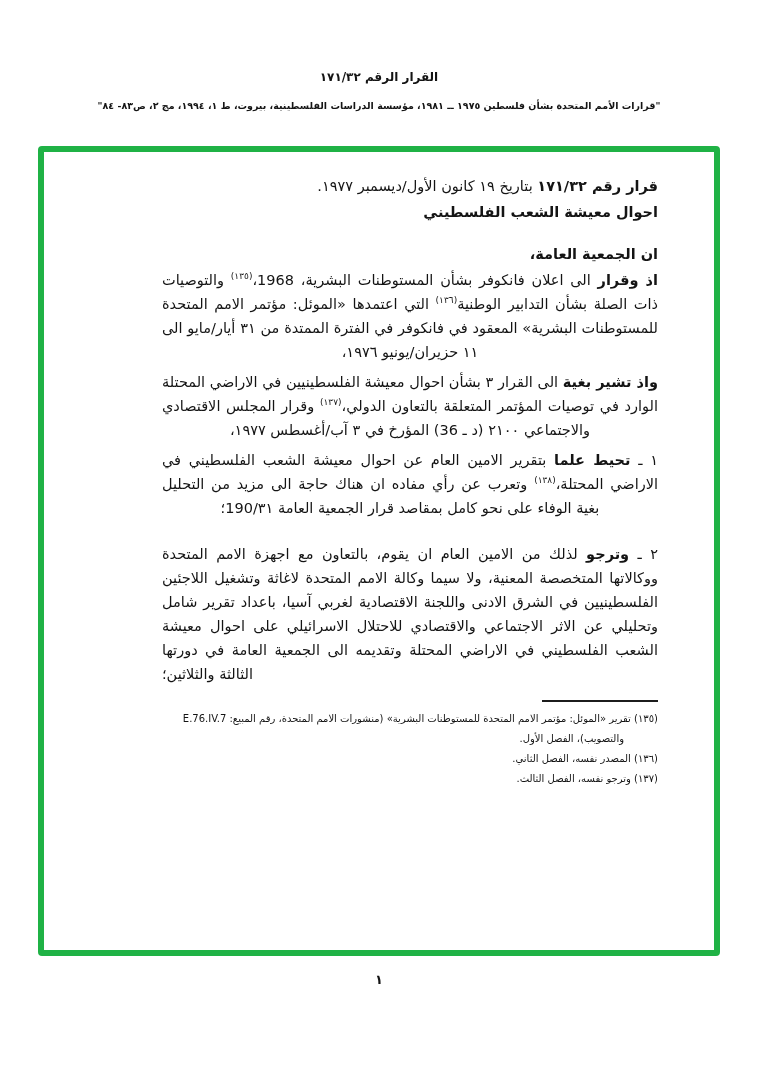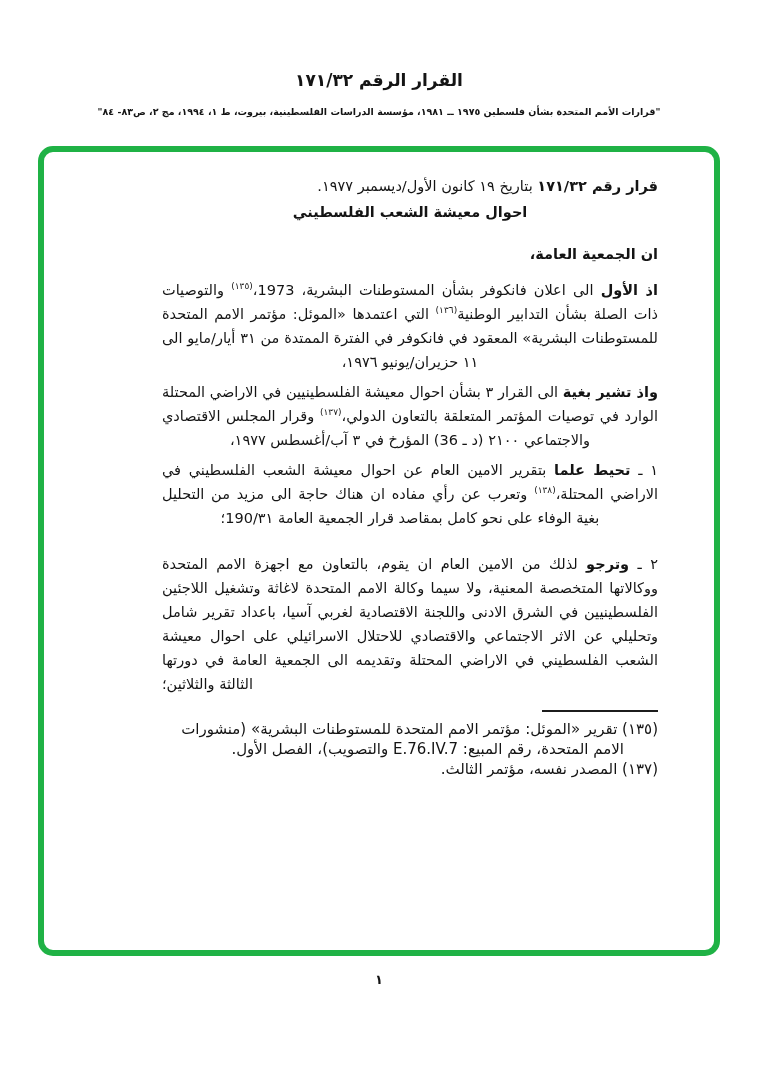--- a/index.html
+++ b/index.html
@@ -8,64 +8,64 @@
     width:758px;height:1078px;
     background:#ffffff;
     color:#141414;
     font-family:"DejaVu Sans",sans-serif;
     overflow:hidden;
   }
   .doc-title{
     direction:rtl;
     text-align:center;
     font-weight:bold;
-    font-size:17px;
+    font-size:12px;
     padding-top:70px;
     letter-spacing:0;
   }
   .source-line{
     direction:rtl;
     text-align:center;
     font-weight:bold;
     font-size:9.5px;
     margin-top:16px;
     white-space:nowrap;
   }
   .frame{
     position:absolute;
     left:38px;top:146px;
     width:682px;height:810px;
     box-sizing:border-box;
     border:6px solid #1fb245;
-    border-radius:15px;
+    border-radius:4px;
     padding:22px 56px 14px 118px;
     direction:rtl;
     font-size:14.5px;
     line-height:24px;
   }
   .doc-h1{text-align:right;margin:0 0 2px 0;}
   .doc-h1 .lead{font-weight:bold;}
-  .doc-h2{text-align:center;font-weight:bold;margin:0 0 18px 0;}
-  .salutation{text-align:right;font-weight:bold;margin:0 0 12px 0;}
+  .doc-h2{text-align:right;font-weight:bold;margin:0 0 18px 0;}
+  .salutation{text-align:right;font-weight:bold;margin:0 0 2px 0;}
   .para{
     margin:0 0 6px 0;
     text-align:justify;
     text-align-last:right;
   }
   .para.last-center{text-align-last:center;}
   .para.last-left{text-align-last:left;margin-top:22px;}
   .para .bold{font-weight:bold;}
   .para sup{font-size:9px;line-height:0;}
   .fn-sep{
     width:116px;
     border-top:2px solid #1c1c1c;
     margin-top:14px;
     margin-bottom:7px;
   }
-  .footnotes{font-size:15px;line-height:20px;}
+  .footnotes{font-size:10px;line-height:20px;}
   .footnote{
     text-align:right;
     padding-right:34px;
     text-indent:-34px;
   }
   .page-number{
     position:absolute;
     top:972px;left:0;
     width:100%;
     text-align:center;
@@ -86,30 +86,31 @@
 
     <div class="doc-h1">
       <span class="lead">قرار رقم ١٧١/٣٢</span><span> بتاريخ ١٩ كانون الأول/ديسمبر ١٩٧٧.</span>
     </div>
 
     <div class="doc-h2">احوال معيشة الشعب الفلسطيني</div>
 
     <div class="salutation">ان الجمعية العامة،</div>
 
     <div id="paragraphs">
-        <p class="para last-center"><span class="bold">اذ الأول</span><span> الى اعلان فانكوفر بشأن المستوطنات البشرية، 1973،</span><sup>(١٣٥)</sup><span> والتوصيات ذات الصلة بشأن التدابير الوطنية</span><sup>(١٣٦)</sup><span> التي اعتمدها «الموئل: مؤتمر الامم المتحدة للمستوطنات البشرية» المعقود في فانكوفر في الفترة الممتدة من ٣١ أيار/مايو الى ١١ حزيران/يونيو ١٩٧٦،</span></p>
+        <p class="para last-center"><span class="bold">اذ وقرار</span><span> الى اعلان فانكوفر بشأن المستوطنات البشرية، 1968،</span><sup>(١٣٥)</sup><span> والتوصيات ذات الصلة بشأن التدابير الوطنية</span><sup>(١٣٦)</sup><span> التي اعتمدها «الموئل: مؤتمر الامم المتحدة للمستوطنات البشرية» المعقود في فانكوفر في الفترة الممتدة من ٣١ أيار/مايو الى ١١ حزيران/يونيو ١٩٧٦،</span></p>
         <p class="para last-center"><span class="bold">واذ تشير بغية</span><span> الى القرار ٣ بشأن احوال معيشة الفلسطينيين في الاراضي المحتلة الوارد في توصيات المؤتمر المتعلقة بالتعاون الدولي،</span><sup>(١٣٧)</sup><span> وقرار المجلس الاقتصادي والاجتماعي ٢١٠٠ (د ـ 36) المؤرخ في ٣ آب/أغسطس ١٩٧٧،</span></p>
         <p class="para last-center"><span>١ ـ </span><span class="bold">تحيط علما</span><span> بتقرير الامين العام عن احوال معيشة الشعب الفلسطيني في الاراضي المحتلة،</span><sup>(١٣٨)</sup><span> وتعرب عن رأي مفاده ان هناك حاجة الى مزيد من التحليل بغية الوفاء على نحو كامل بمقاصد قرار الجمعية العامة 190/٣١؛</span></p>
         <p class="para last-left"><span>٢ ـ </span><span class="bold">وترجو</span><span> لذلك من الامين العام ان يقوم، بالتعاون مع اجهزة الامم المتحدة ووكالاتها المتخصصة المعنية، ولا سيما وكالة الامم المتحدة لاغاثة وتشغيل اللاجئين الفلسطينيين في الشرق الادنى واللجنة الاقتصادية لغربي آسيا، باعداد تقرير شامل وتحليلي عن الاثر الاجتماعي والاقتصادي للاحتلال الاسرائيلي على احوال معيشة الشعب الفلسطيني في الاراضي المحتلة وتقديمه الى الجمعية العامة في دورتها الثالثة والثلاثين؛</span></p>
       </div>
 
     <div class="fn-sep"></div>
 
     <div class="footnotes" id="footnotes">
         <div class="footnote"><span>(١٣٥)</span><span> تقرير «الموئل: مؤتمر الامم المتحدة للمستوطنات البشرية» (منشورات الامم المتحدة، رقم المبيع: E.76.IV.7 والتصويب)، الفصل الأول.</span></div>
-        <div class="footnote"><span>(١٣٧)</span><span> المصدر نفسه، مؤتمر الثالث.</span></div>
+        <div class="footnote"><span>(١٣٦)</span><span> المصدر نفسه، الفصل الثاني.</span></div>
+        <div class="footnote"><span>(١٣٧)</span><span> وترجو نفسه، الفصل الثالث.</span></div>
       </div>
 
   </div>
 
   <div class="page-number">١</div>
 
 </div>
 
 </body></html>

